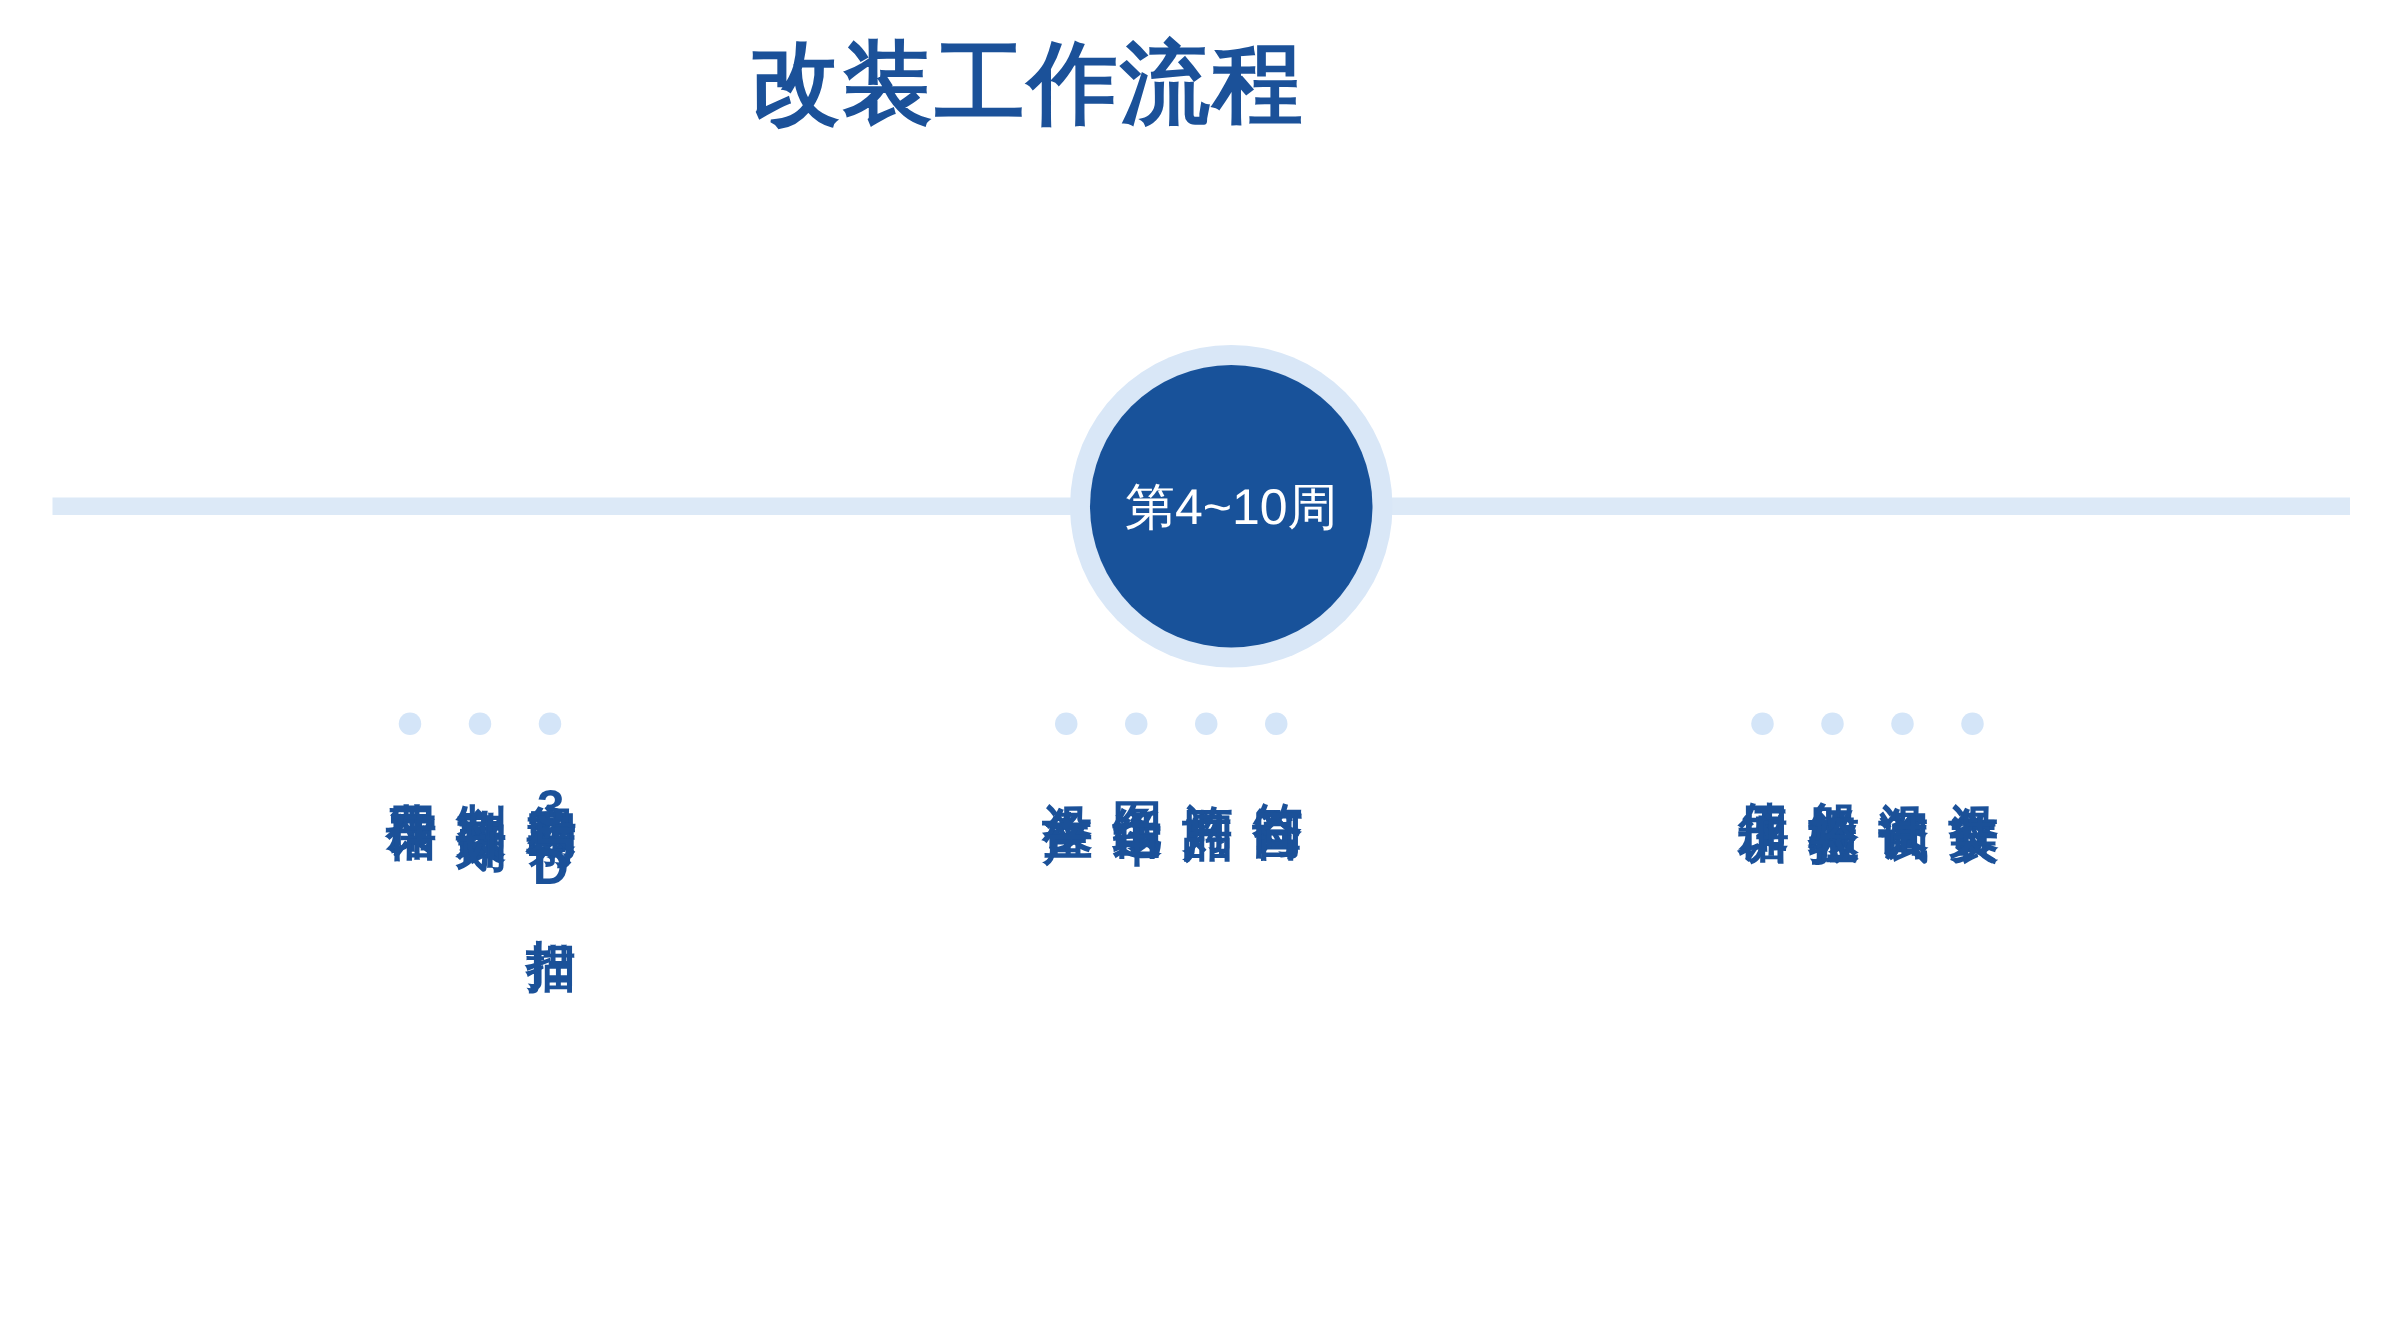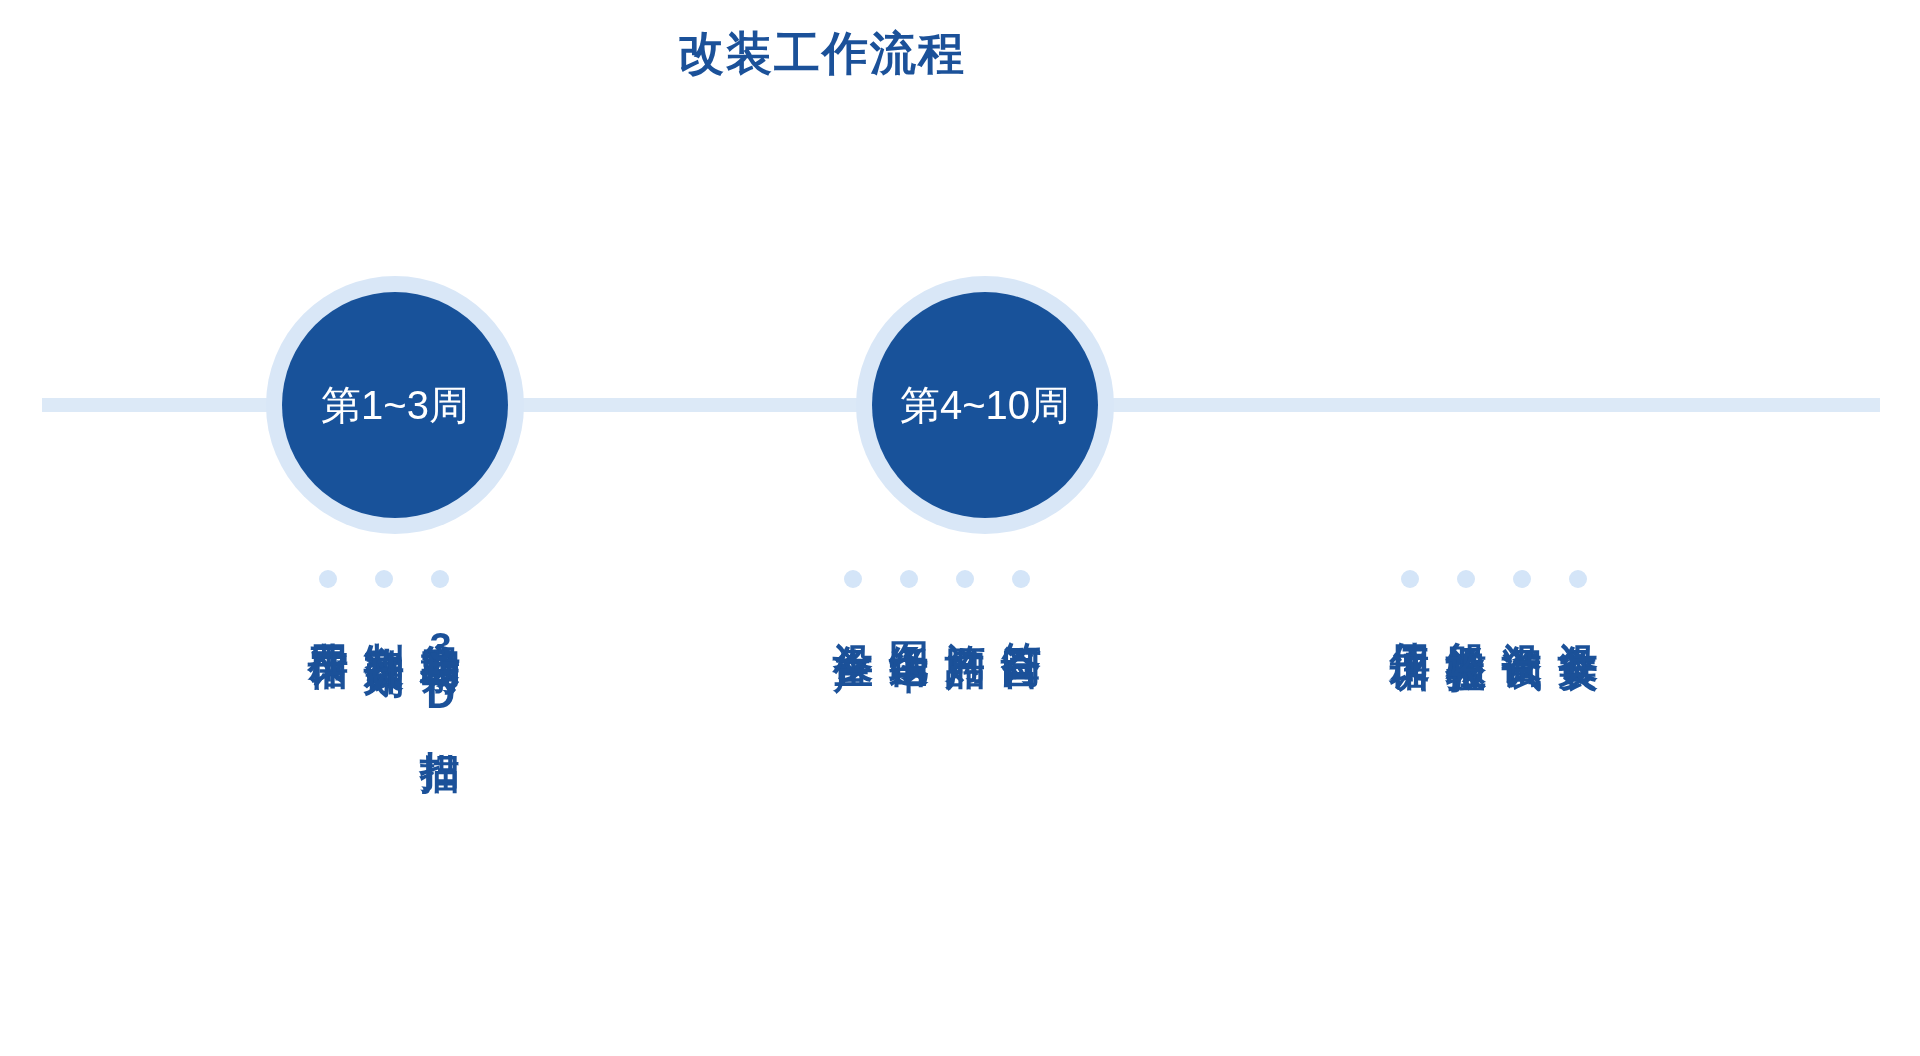--- a/index.html
+++ b/index.html
@@ -22,21 +22,21 @@
     background: #ffffff;
   }
 
   
   .title {
     position: absolute;
     top: 28px;
     left: 0;
     width: 1644px;
     text-align: center;
-    font-size: 46px;
+    font-size: 72px;
     font-weight: 700;
     letter-spacing: 2px;
     color: #1B5199;
     line-height: 1.1;
     white-space: nowrap;
   }
 
   
   .rail {
     position: absolute;
@@ -118,25 +118,20 @@
 </style>
 </head>
 <body>
 
 <div id="canvas">
 
   <div class="title">改装工作流程</div>
 
   <div class="rail"></div>
 
-  <div class="stage-circle" id="circle-1">
-    <div class="inner">
-      <span>第1~3周</span>
-    </div>
-  </div>
 
   <div class="stage-circle" id="circle-2">
     <div class="inner">
       <span>第4~10周</span>
     </div>
   </div>
 
 
   <div class="task-group" id="group-1">
     <div class="task-col">

